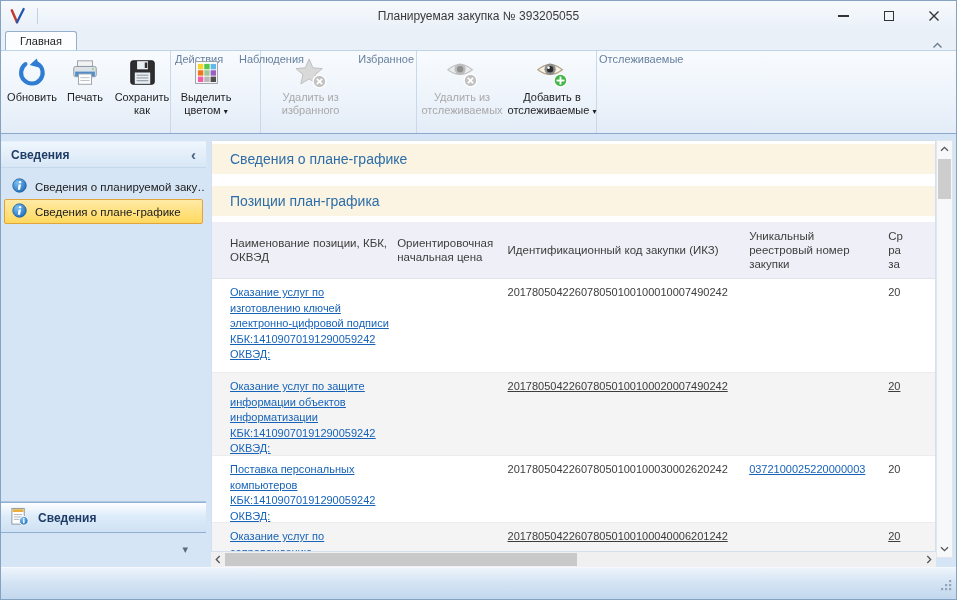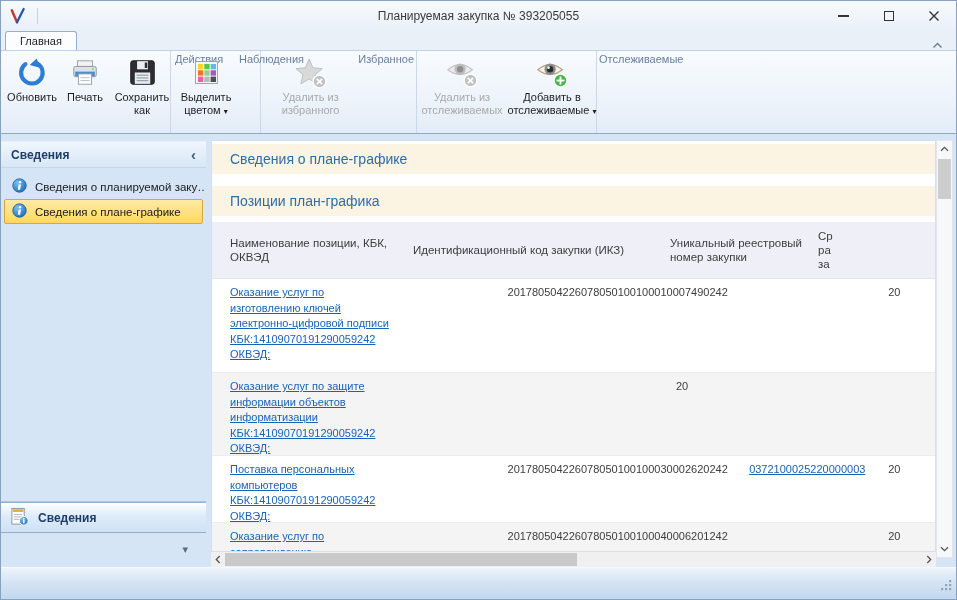--- a/index.html
+++ b/index.html
@@ -68,21 +68,21 @@
            line-height:14px; color:#3d3d3d; border-bottom:1px solid #e3e3e9; }
   .c1 { width:170px; margin-left:18px; }
   .c2 { width:104px; margin-left:8px; }
   .c3 { width:241px; margin-left:13px; }
   .c4 { width:140px; margin-left:16px; }
   .c5 { width:50px;  margin-left:8px; }
 
   .trow { display:flex; border-bottom:1px solid #ececec; font-size:11px; line-height:15.5px; color:#3d3d3d;
           background:#fff; align-items:flex-start; }
   .trow .c1,.trow .c2,.trow .c3,.trow .c4,.trow .c5 { padding-top:6px; }
-  .trow.alt { background:#f4f4f4; }
+  .trow.alt { background:#f4f4f4;text-decoration:underline; }
   .r1 { height:94px; } .r2 { height:83px; } .r3 { height:67px; } .r4 { height:40px; }
   .lnk { display:block; color:#1763b8; text-decoration:underline; cursor:pointer; }
   a.inline { display:inline; }
 
   
   .vscroll { position:absolute; left:725px; top:6px; width:17px; height:418px; background:#f7f8fa; border:1px solid #e2e6ec; }
   .vs-btn { position:absolute; left:0; width:15px; height:16px; display:flex; align-items:center; justify-content:center; cursor:default; }
   .vs-up { top:0; } .vs-down { bottom:0; }
   .vs-thumb { position:absolute; left:1px; top:18px; width:13px; height:40px; background:#cdcdcd; cursor:default; }
   .hscroll { position:absolute; left:0; top:418px; width:725px; height:15px; background:#f0f0f0; }
@@ -314,20 +314,21 @@
 
     <div class="vsplit"></div>
 
     <div class="content">
       <div class="content-inner">
         <div class="sec sec1">Сведения о плане-графике</div>
         <div class="sec sec2">Позиции план-графика</div>
 
         <div class="thead">
           <div class="c1">Наименование позиции, КБК, ОКВЭД</div>
+          <div class="c2">Ориентировочная начальная цена</div>
           <div class="c3">Идентификационный код закупки (ИКЗ)</div>
           <div class="c4">Уникальный реестровый номер закупки</div>
           <div class="c5">
             <span style="display:block">Ср</span>
             <span style="display:block">ра</span>
             <span style="display:block">за</span>
           </div>
         </div>
 
         <div class="trow r1">
@@ -342,20 +343,21 @@
           <div class="c5">20</div>
         </div>
 
         <div class="trow alt r2">
           <div class="c1">
             <a class="lnk">Оказание услуг по защите информации объектов информатизации</a>
             <a class="lnk">КБК:14109070191290059242</a>
             <a class="lnk">ОКВЭД:</a>
           </div>
           <div class="c2"></div>
+          <div class="c3">201780504226078050100100020007490242</div>
           <div class="c4"><a class="lnk inline"></a></div>
           <div class="c5">20</div>
         </div>
 
         <div class="trow r3">
           <div class="c1">
             <a class="lnk">Поставка персональных компьютеров</a>
             <a class="lnk">КБК:14109070191290059242</a>
             <a class="lnk">ОКВЭД:</a>
           </div>

